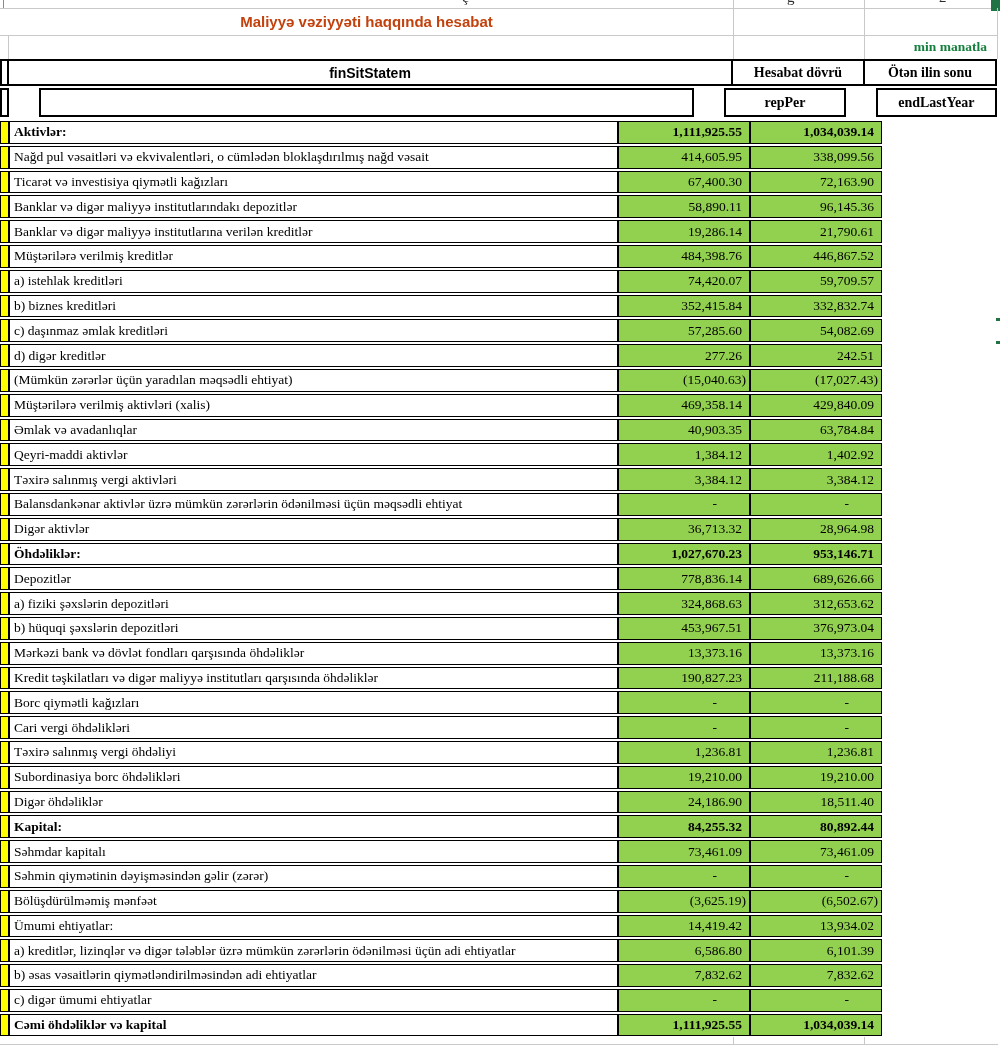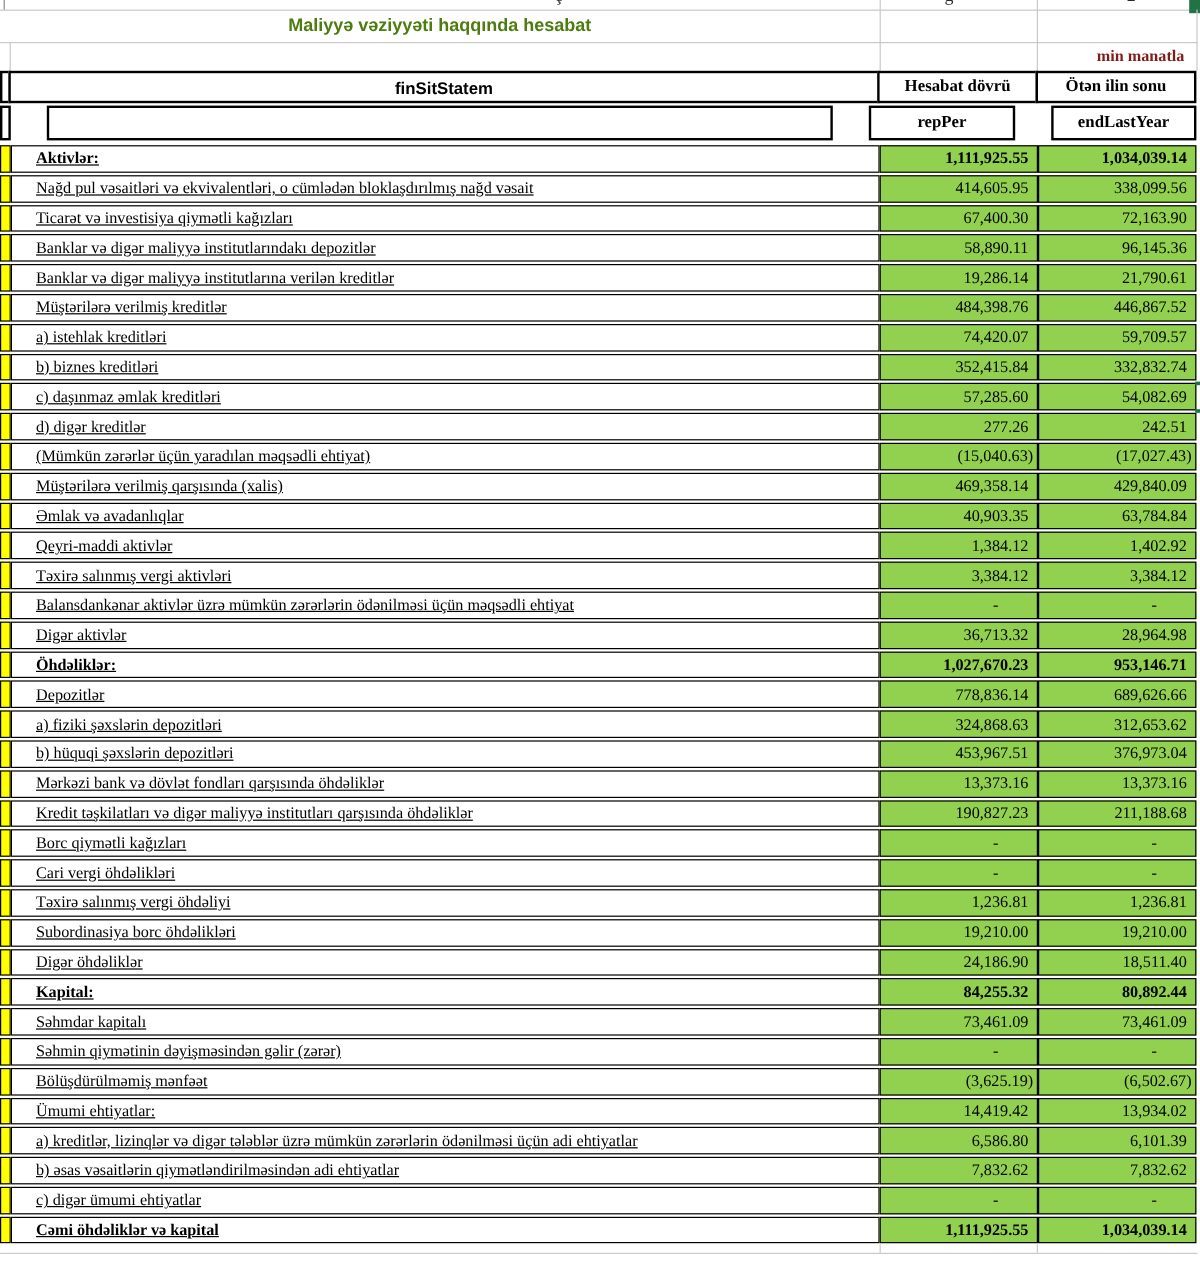--- a/index.html
+++ b/index.html
@@ -10,27 +10,27 @@
   
   .top-strip{position:absolute;left:0;top:0;width:1000px;height:8px;overflow:hidden;}
   .top-strip .frag{position:absolute;top:-11px;font-size:15px;color:#2b2b2b;}
   .grid-h{position:absolute;height:1px;background:#c9c9c9;}
   .grid-v{position:absolute;width:1px;background:#c9c9c9;}
   .corner-mark{position:absolute;background:#217346;}
   
   .title-row{
     position:absolute;left:0;top:9px;width:733px;height:25px;
     display:flex;align-items:center;justify-content:center;
-    font-family:"Liberation Sans", sans-serif;font-weight:bold;font-size:15px;color:#4d7c0f;
+    font-family:"Liberation Sans", sans-serif;font-weight:bold;font-size:15px;color:#c2410c;
   }
   .unit-row{
     position:absolute;left:865px;top:36px;width:132px;height:22px;
     display:flex;align-items:center;justify-content:flex-end;
     padding-right:10px;box-sizing:border-box;
-    font-weight:bold;font-size:13.5px;color:#7f1d1d;
+    font-weight:bold;font-size:13.5px;color:#15803d;
   }
   
   #table{position:absolute;left:0;top:59px;width:997px;}
   .hrow{display:flex;}
   .hrow .hcell{
     box-sizing:border-box;border:2px solid #000;background:#fff;
     display:flex;align-items:center;justify-content:center;
     font-weight:bold;font-size:14px;color:#000;
   }
   .hrow .hcell + .hcell{margin-left:-2px;}
@@ -39,21 +39,21 @@
   .h-strip{width:9px;}
   .h-label{width:726px;}
   .h-val{width:134px;}
   .cell-yellow{background:#FFFF00;}
   .fin-label{font-family:"Liberation Sans", sans-serif;font-weight:normal;font-size:15px;}
   .code-red{color:#FF0000;font-size:14.5px;}
   
   .row{display:flex;height:22.8px;margin-bottom:2px;}
   .row > div{box-sizing:border-box;border:1px solid #000;display:flex;align-items:center;}
   .c-strip{width:9px;background:#FFFF00;}
-  .c-label{width:724px;background:#fff;padding-left:20px;font-size:13.5px;color:#000;text-decoration:underline;}
+  .c-label{width:609px;background:#fff;padding-left:4px;font-size:13.5px;color:#000;}
   .c-val{width:132px;background:#92D050;justify-content:flex-end;
          padding-right:7px;font-size:13.5px;color:#000;}
   .c-val.neg{padding-right:3px;}
   .c-val.dash{padding-right:32px;}
   .row.bold .c-label,.row.bold .c-val{font-weight:bold;}
   
   .sel-line{position:absolute;background:#217346;}
 </style>
 </head>
 <body>
@@ -153,21 +153,21 @@
           <div class="c-val">242.51</div>
         </div>
         <div class="row">
           <div class="c-strip"></div>
           <div class="c-label">(Mümkün zərərlər üçün yaradılan məqsədli ehtiyat)</div>
           <div class="c-val neg">(15,040.63)</div>
           <div class="c-val neg">(17,027.43)</div>
         </div>
         <div class="row">
           <div class="c-strip"></div>
-          <div class="c-label">Müştərilərə verilmiş qarşısında (xalis)</div>
+          <div class="c-label">Müştərilərə verilmiş aktivləri (xalis)</div>
           <div class="c-val">469,358.14</div>
           <div class="c-val">429,840.09</div>
         </div>
         <div class="row">
           <div class="c-strip"></div>
           <div class="c-label">Əmlak və avadanlıqlar</div>
           <div class="c-val">40,903.35</div>
           <div class="c-val">63,784.84</div>
         </div>
         <div class="row">

